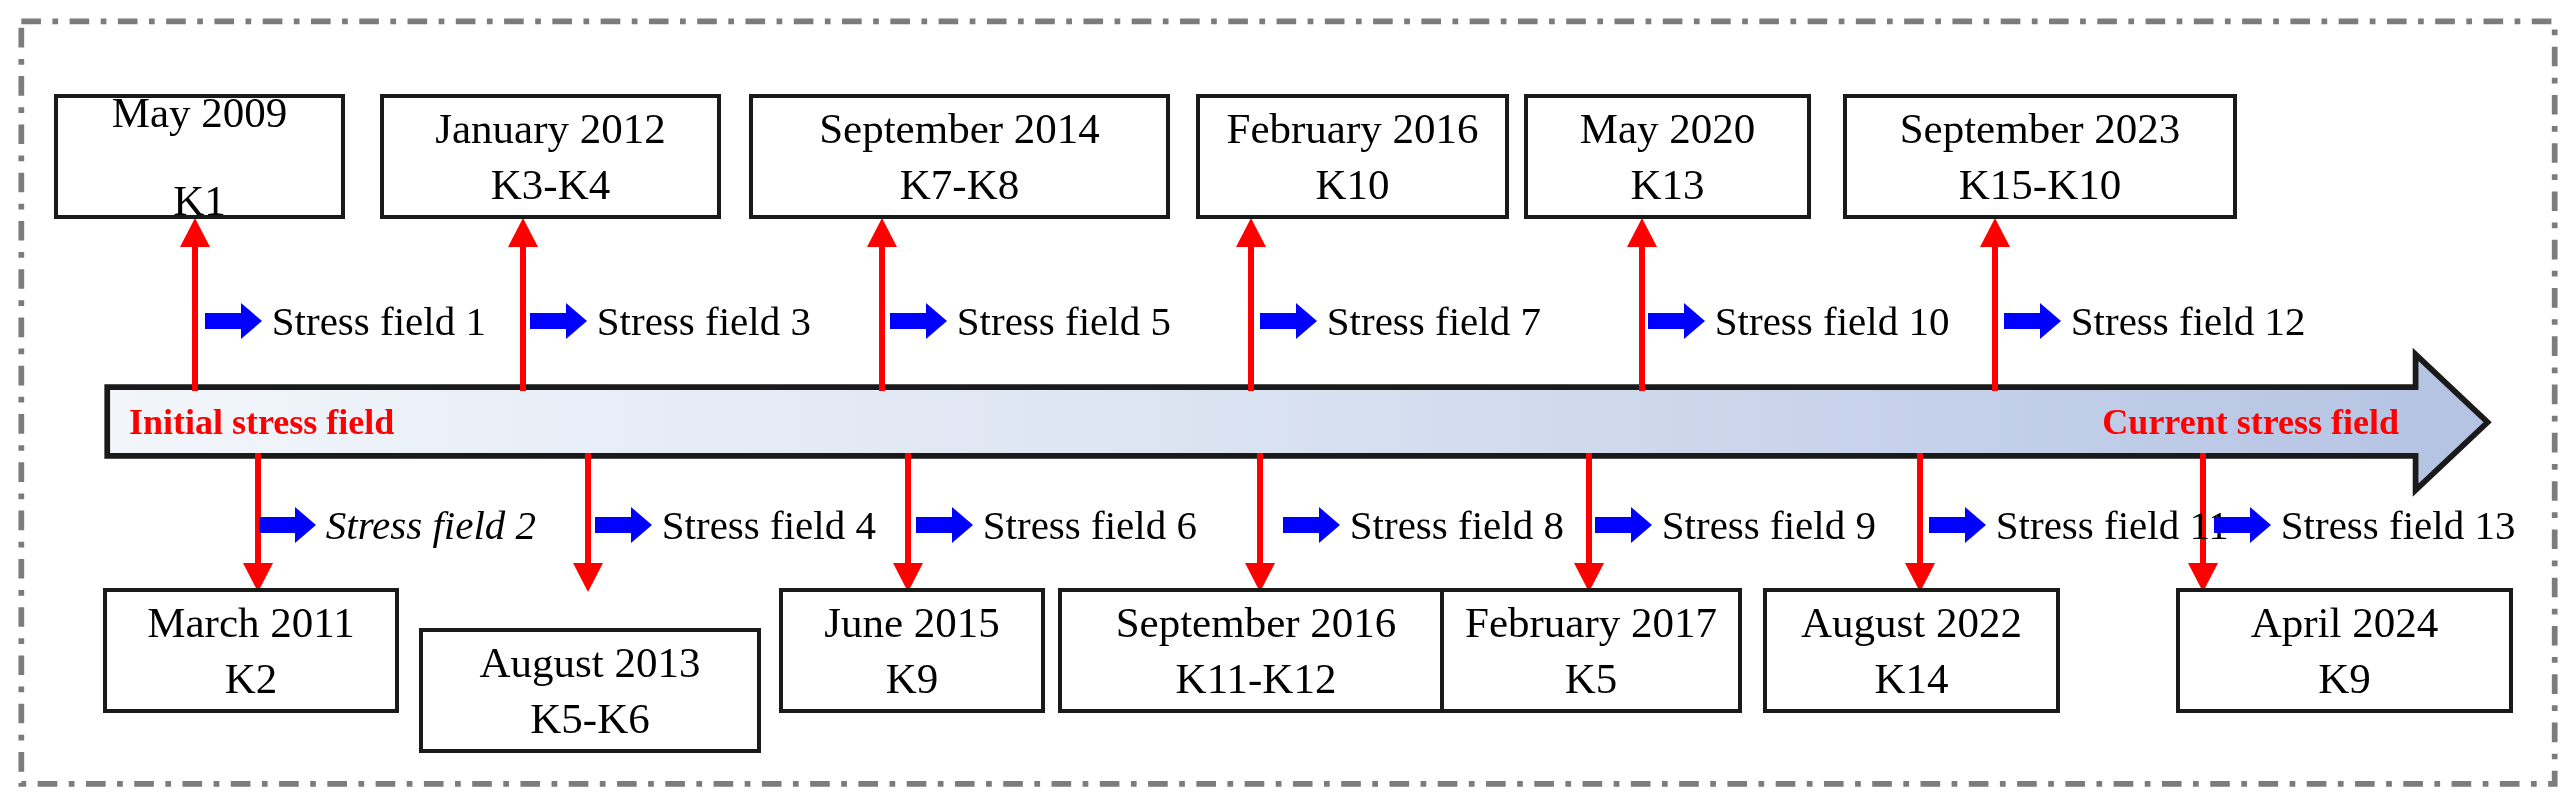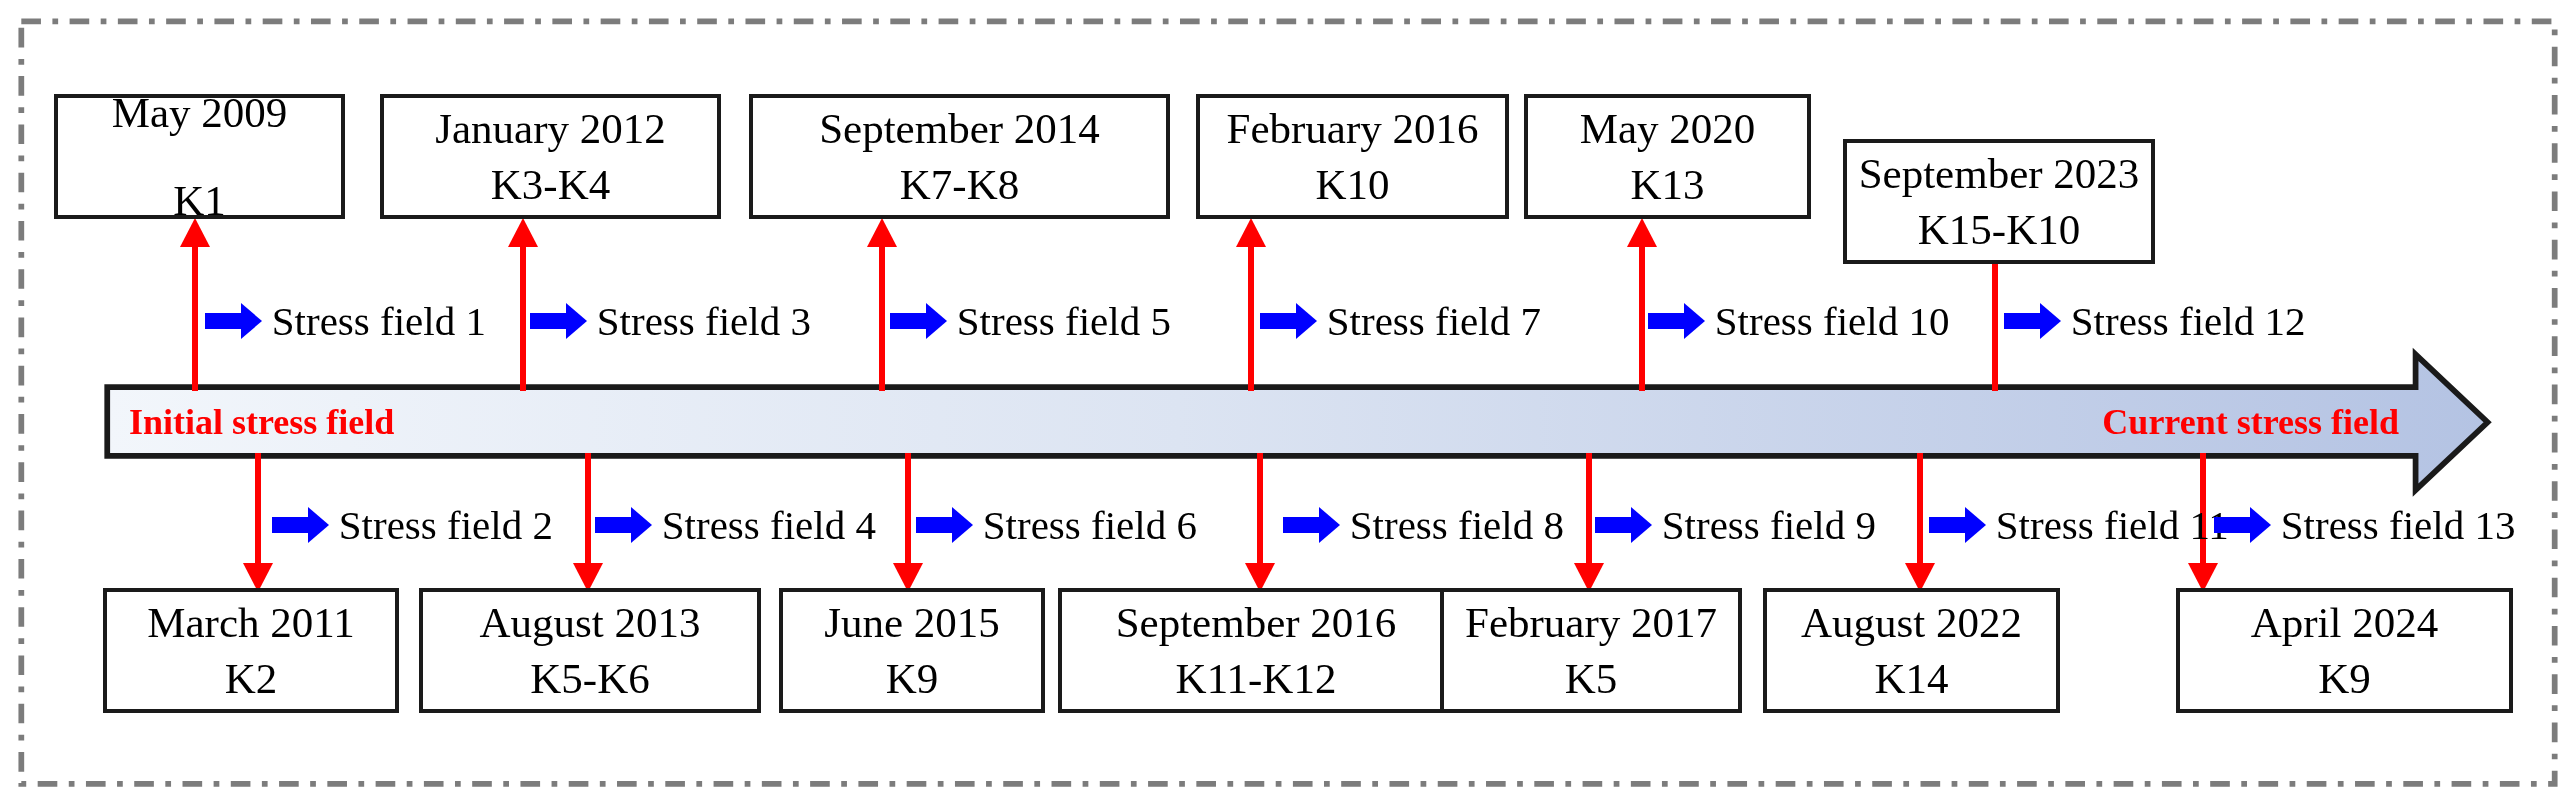--- a/index.html
+++ b/index.html
@@ -165,29 +165,29 @@
         <div class="box-code">K7-K8</div>
       </div>
       <div class="box box-top" style="left: 1196px; width: 313px;">
         <div class="box-date">February 2016</div>
         <div class="box-code">K10</div>
       </div>
       <div class="box box-top" style="left: 1524px; width: 287px; text-align: center;">
         <div class="box-date">May 2020</div>
         <div class="box-code">K13</div>
       </div>
-      <div class="box box-top" style="left: 1843px; width: 312px; margin-top: 45px;">
+      <div class="box box-top" style="left: 1843px; width: 394px;">
         <div class="box-date">September 2023</div>
         <div class="box-code">K15-K10</div>
       </div>
       <div class="box box-bottom" style="left: 103px; width: 296px;">
         <div class="box-date">March 2011</div>
         <div class="box-code">K2</div>
       </div>
-      <div class="box box-bottom" style="left: 419px; width: 342px;">
+      <div class="box box-bottom" style="left: 419px; width: 342px; margin-top: 40px;">
         <div class="box-date">August 2013</div>
         <div class="box-code">K5-K6</div>
       </div>
       <div class="box box-bottom" style="left: 779px; width: 266px;">
         <div class="box-date">June 2015</div>
         <div class="box-code">K9</div>
       </div>
       <div class="box box-bottom" style="left: 1058px; width: 396px; text-align: center;">
         <div class="box-date">September 2016</div>
         <div class="box-code">K11-K12</div>
@@ -223,21 +223,21 @@
         <div class="field-text">Stress field 7</div>
       </div>
       <div class="field field-top" style="left: 1648px;">
         <div class="barrow"></div>
         <div class="field-text">Stress field 10</div>
       </div>
       <div class="field field-top" style="left: 2004px;">
         <div class="barrow"></div>
         <div class="field-text">Stress field 12</div>
       </div>
-      <div class="field field-bottom" style="left: 272px;">
+      <div class="field field-bottom" style="left: 259px; font-style: italic;">
         <div class="barrow"></div>
         <div class="field-text">Stress field 2</div>
       </div>
       <div class="field field-bottom" style="left: 595px;">
         <div class="barrow"></div>
         <div class="field-text">Stress field 4</div>
       </div>
       <div class="field field-bottom" style="left: 916px;">
         <div class="barrow"></div>
         <div class="field-text">Stress field 6</div>

